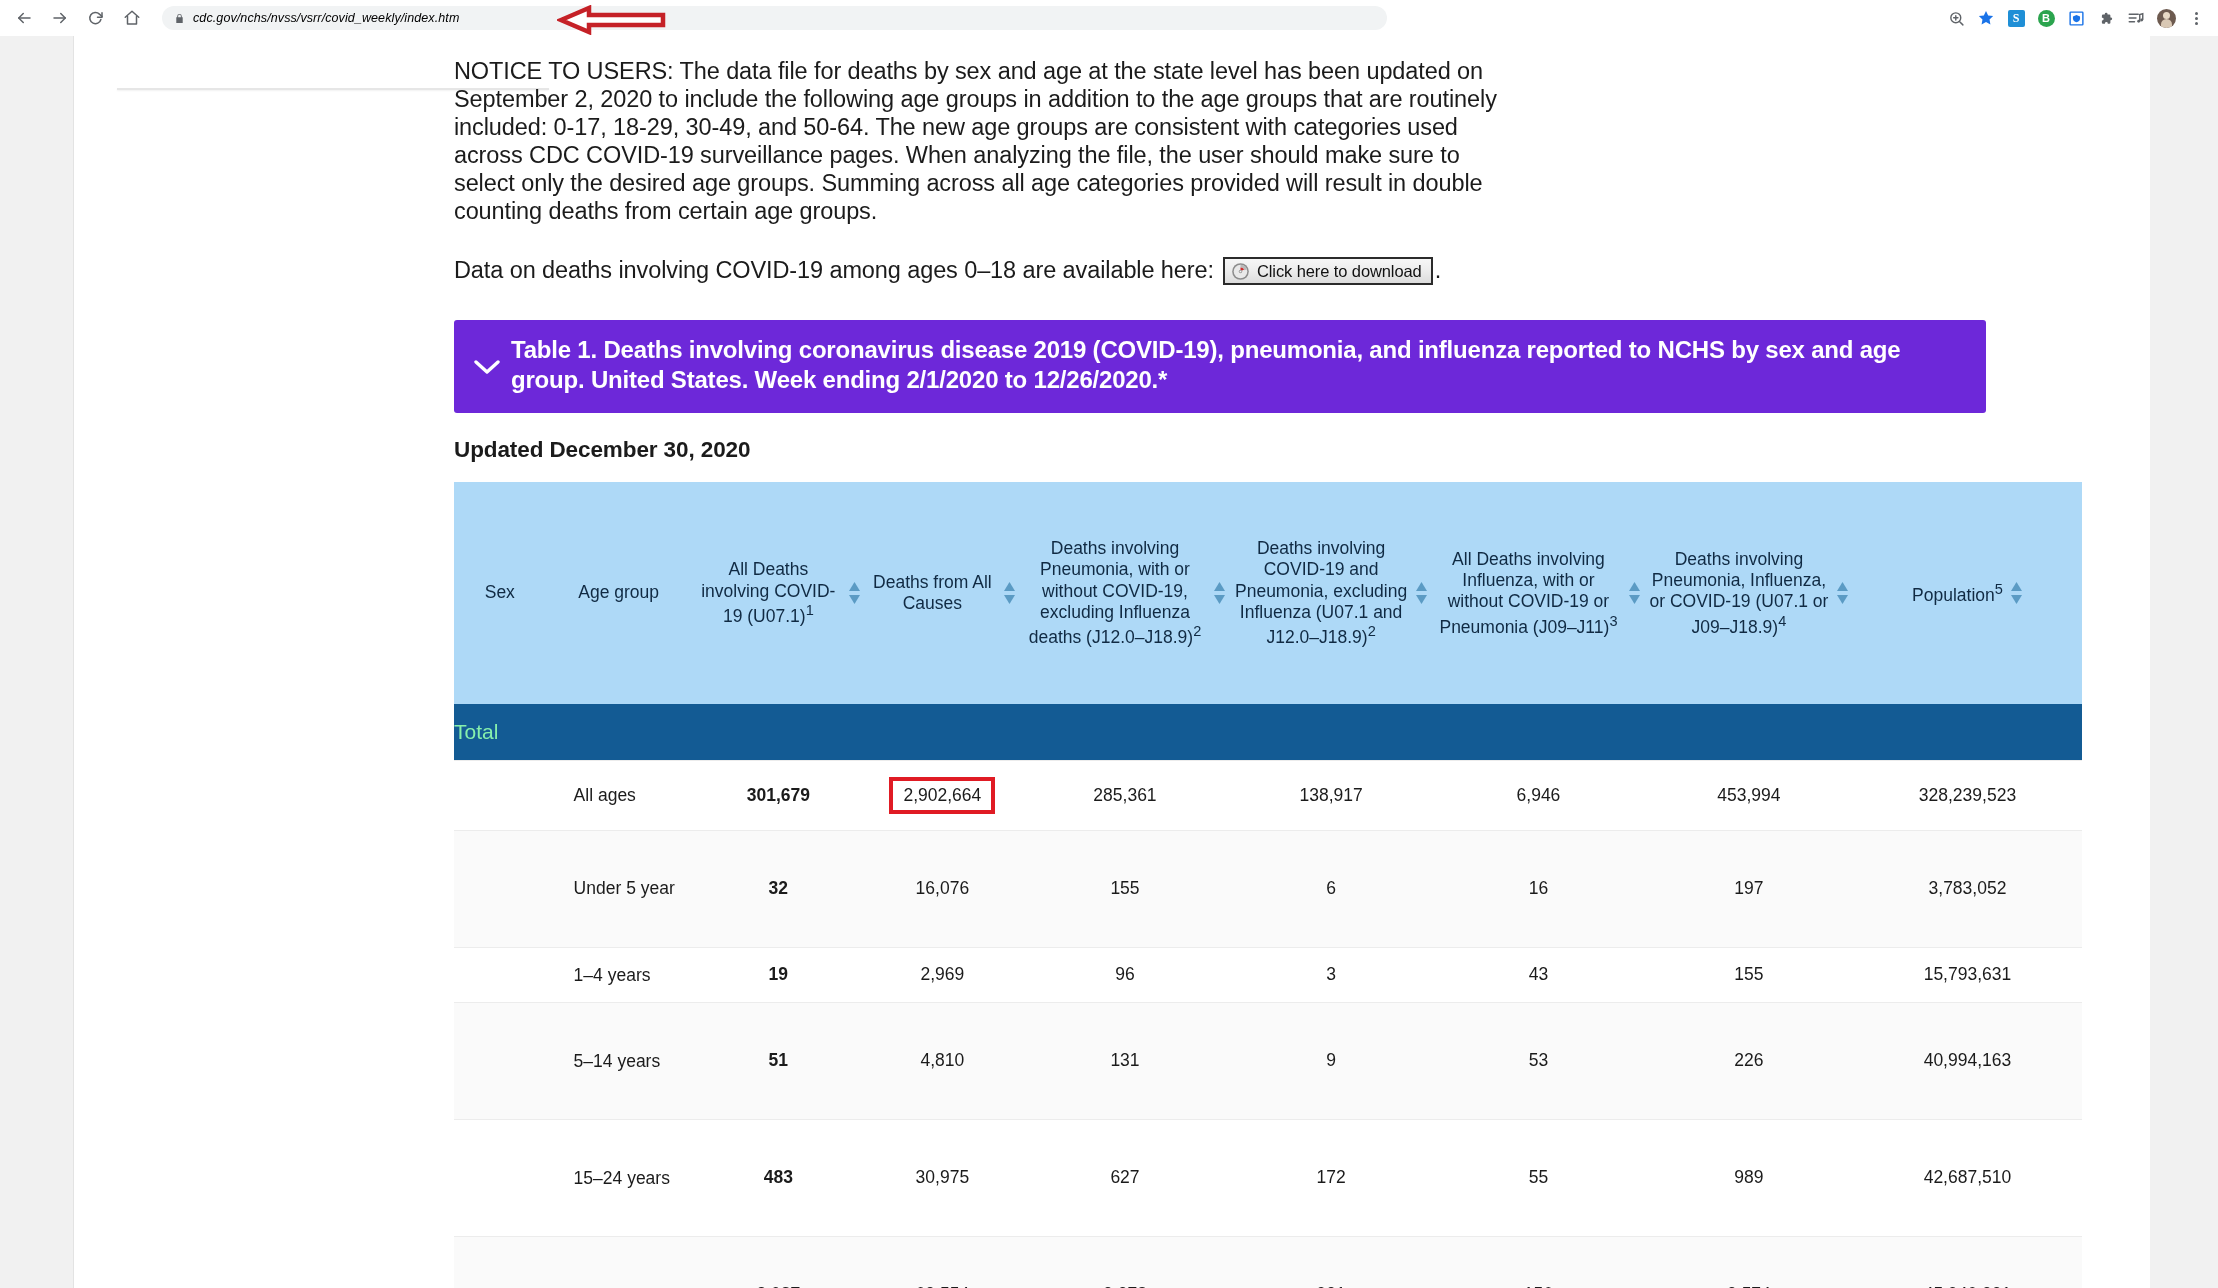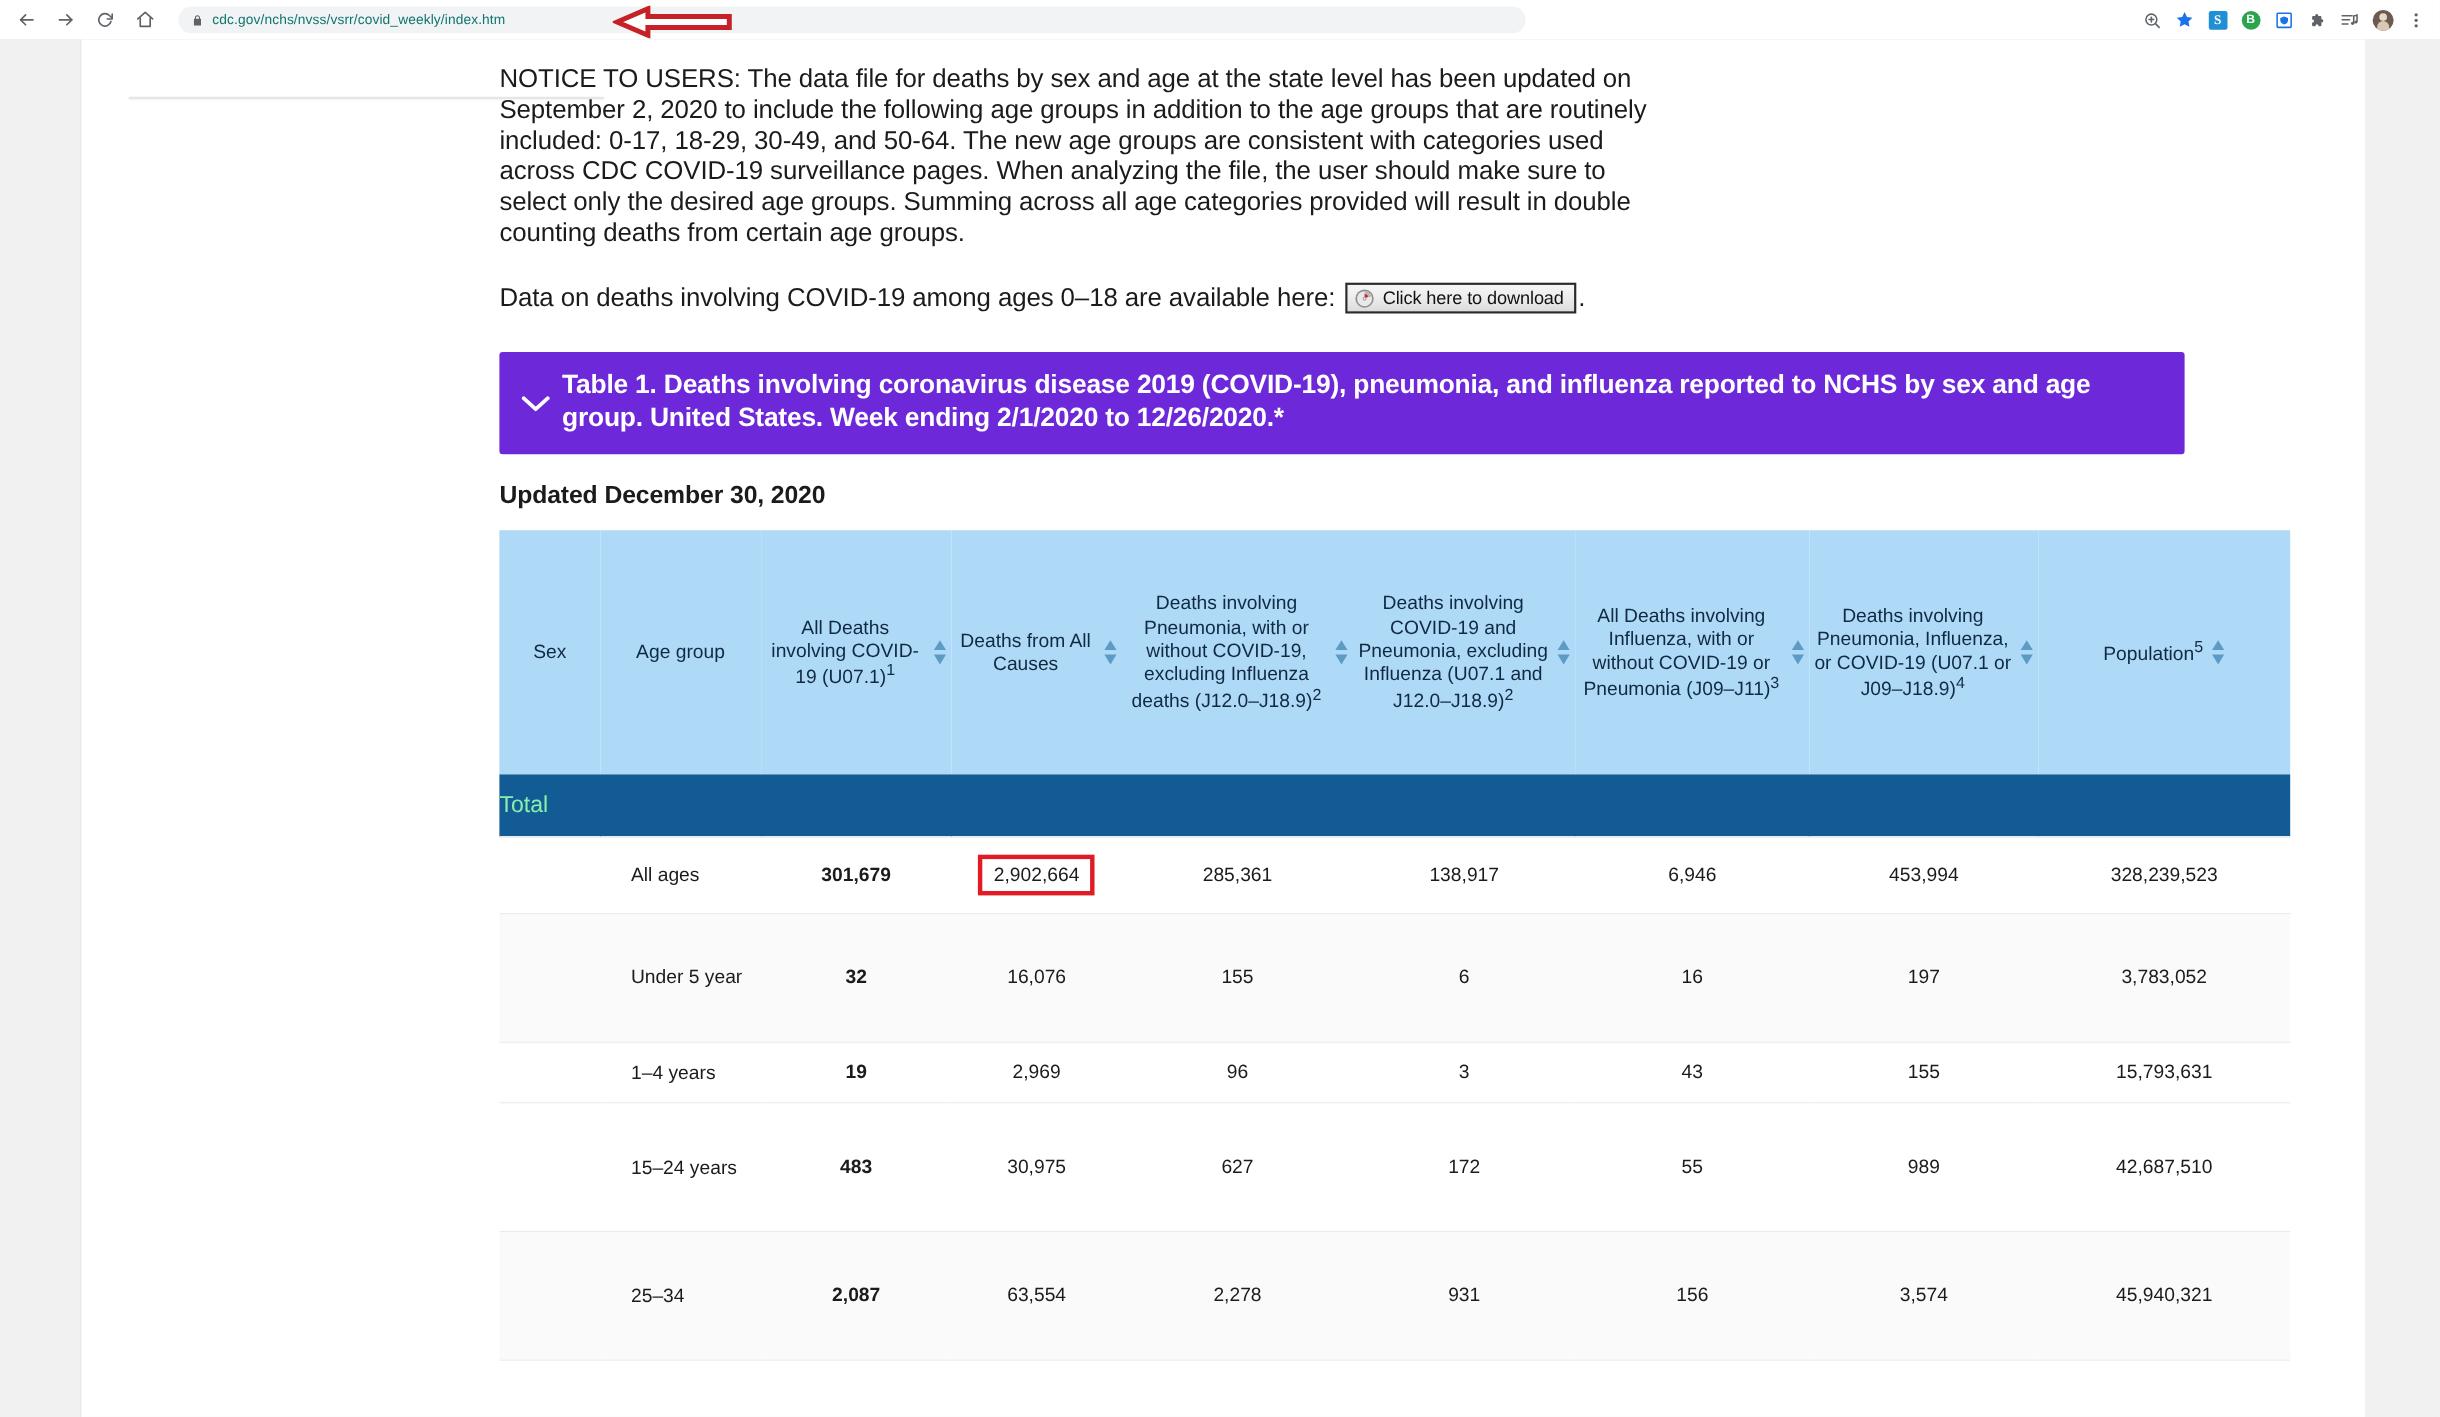--- a/index.html
+++ b/index.html
@@ -22,22 +22,23 @@
     color:#5f6368;cursor:default;
   }
   .nav-btn svg{display:block;}
   .omnibox{
     margin-left:12px;height:24px;flex:0 0 auto;width:1225px;
     background:#f1f3f4;border-radius:13px;display:flex;align-items:center;
     padding:0 12px;box-sizing:border-box;position:relative;
   }
   .lock-icon{width:11px;height:13px;margin-right:8px;flex:0 0 auto;}
   .url-text{
-    font-size:12.5px;color:#0f766e;letter-spacing:.1px;white-space:nowrap;
+    font-size:12.5px;color:#000000;letter-spacing:.1px;white-space:nowrap;
     font-family:"Liberation Sans",sans-serif;
+    font-style:italic;
   }
   .red-arrow{
     position:absolute;left:395px;top:-1px;width:112px;height:30px;pointer-events:none;
   }
   .toolbar-right{
     margin-left:auto;display:flex;align-items:center;gap:2px;padding-right:8px;
   }
   .tb-icon{
     width:28px;height:28px;display:flex;align-items:center;justify-content:center;
     border-radius:50%;
@@ -416,20 +417,31 @@
             <td class="c-age">1–4 years</td>
             <td class="c-num c-bold">19</td>
             <td class="c-num">2,969</td>
             <td class="c-num">96</td>
             <td class="c-num">3</td>
             <td class="c-num">43</td>
             <td class="c-num">155</td>
             <td class="c-num">15,793,631</td>
           </tr>
 
+          <tr class="alt row-tall">
+            <td class="c-age"></td>
+            <td class="c-age">5–14 years</td>
+            <td class="c-num c-bold">51</td>
+            <td class="c-num">4,810</td>
+            <td class="c-num">131</td>
+            <td class="c-num">9</td>
+            <td class="c-num">53</td>
+            <td class="c-num">226</td>
+            <td class="c-num">40,994,163</td>
+          </tr>
 
           <tr class="row-tall">
             <td class="c-age"></td>
             <td class="c-age">15–24 years</td>
             <td class="c-num c-bold">483</td>
             <td class="c-num">30,975</td>
             <td class="c-num">627</td>
             <td class="c-num">172</td>
             <td class="c-num">55</td>
             <td class="c-num">989</td>

